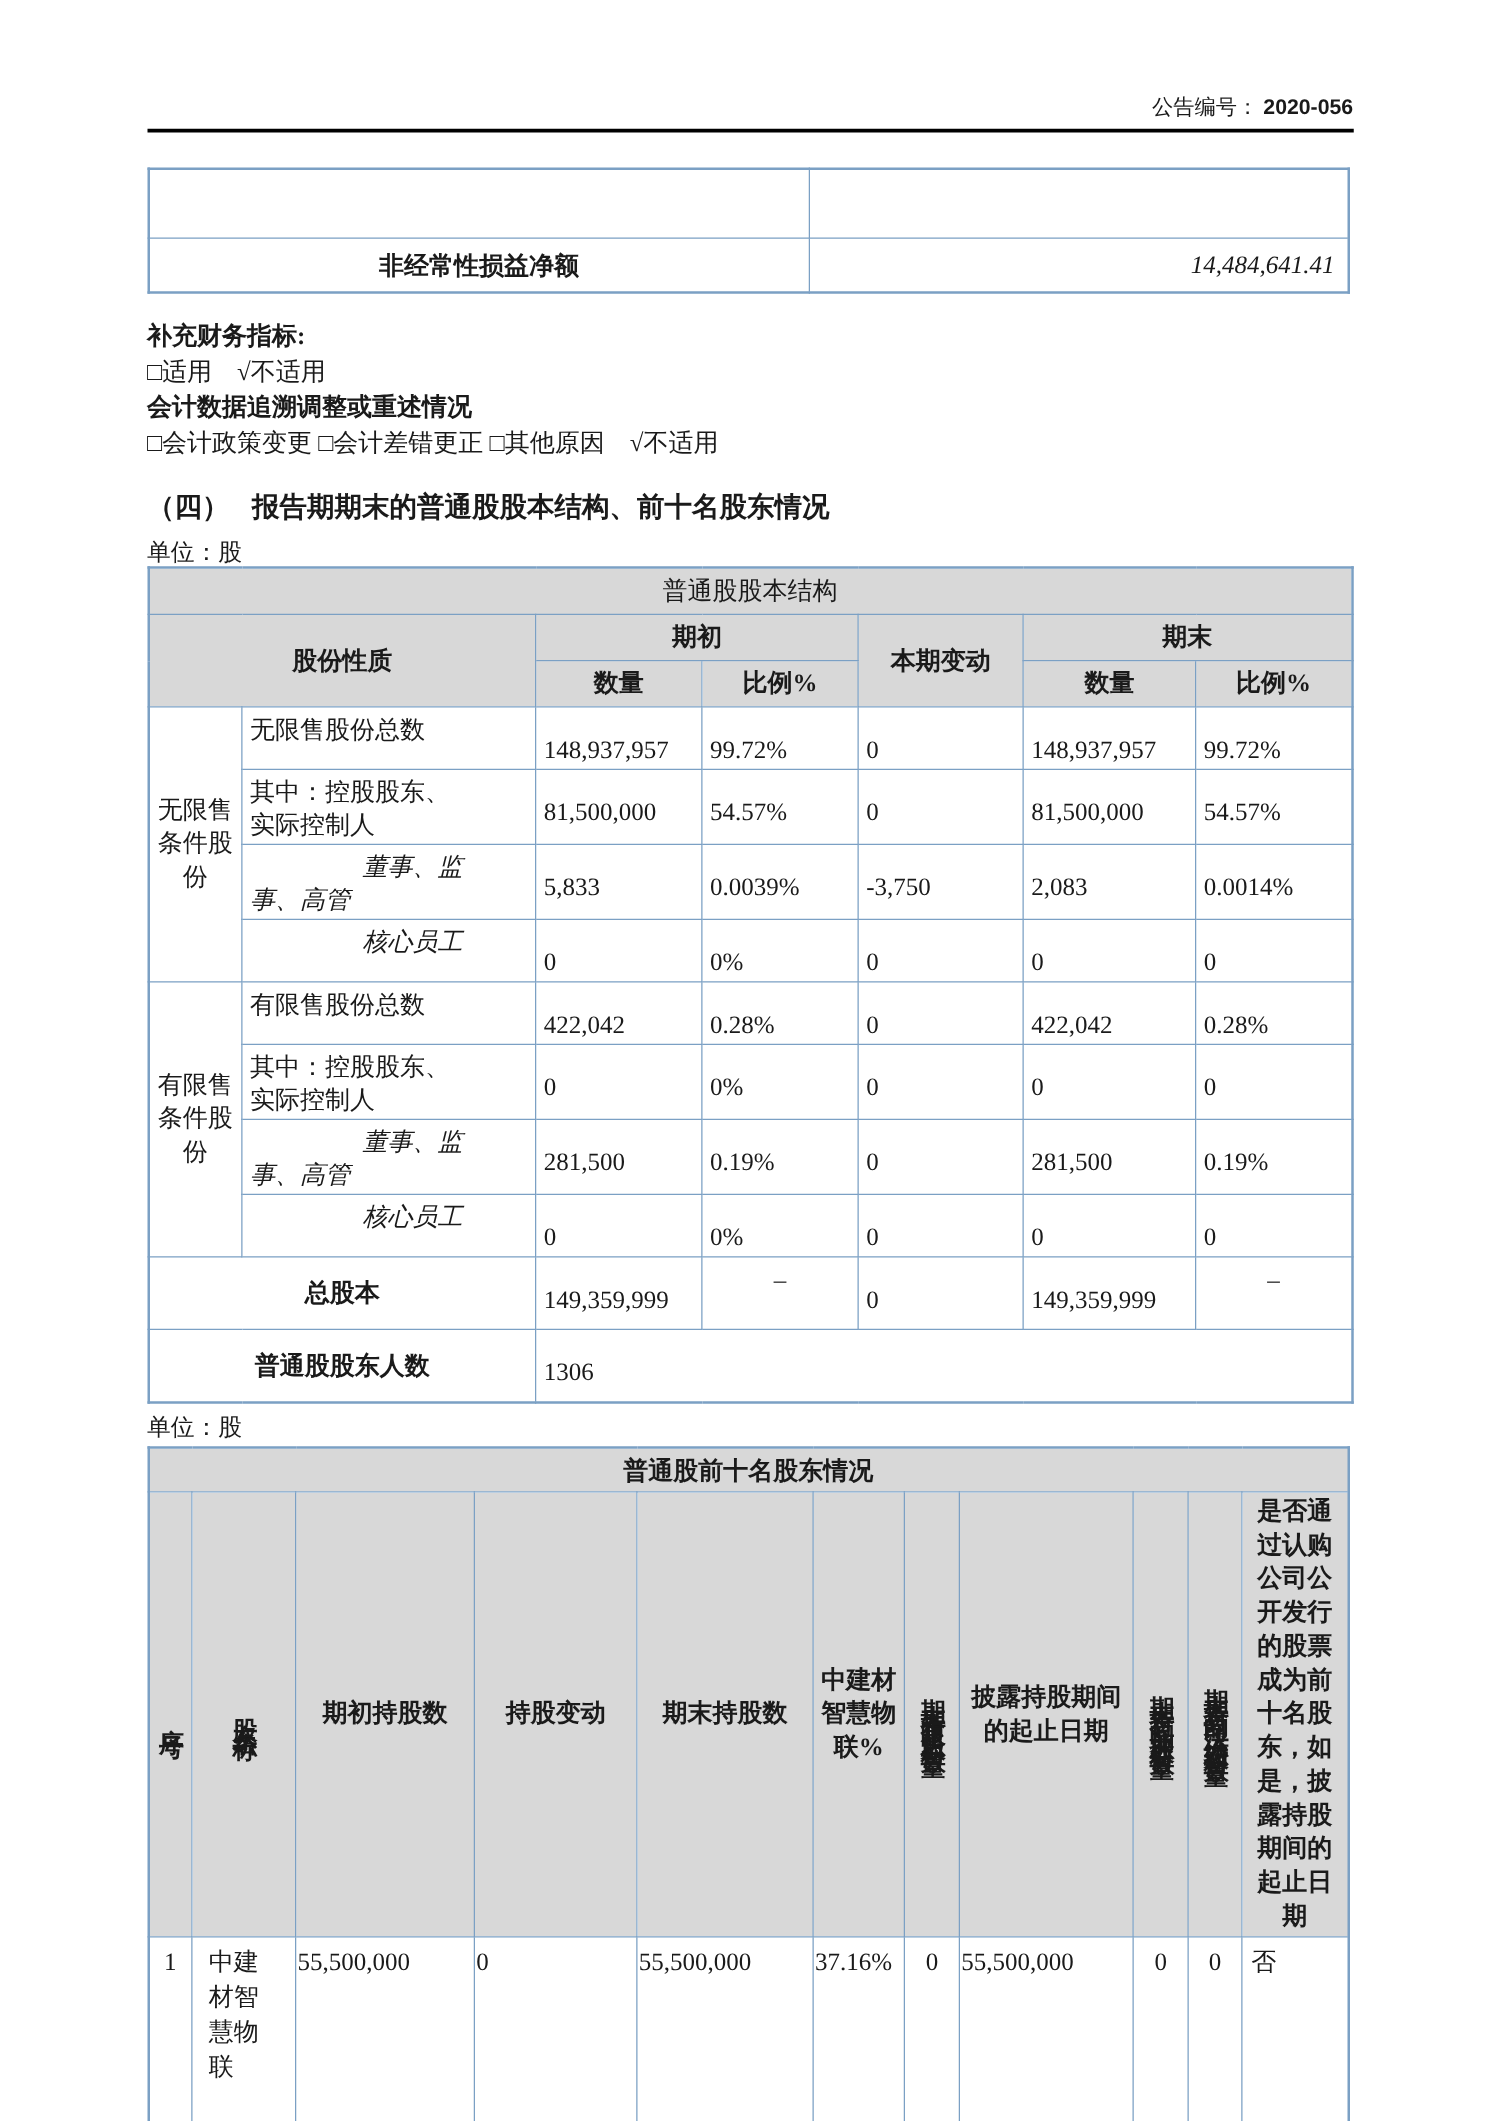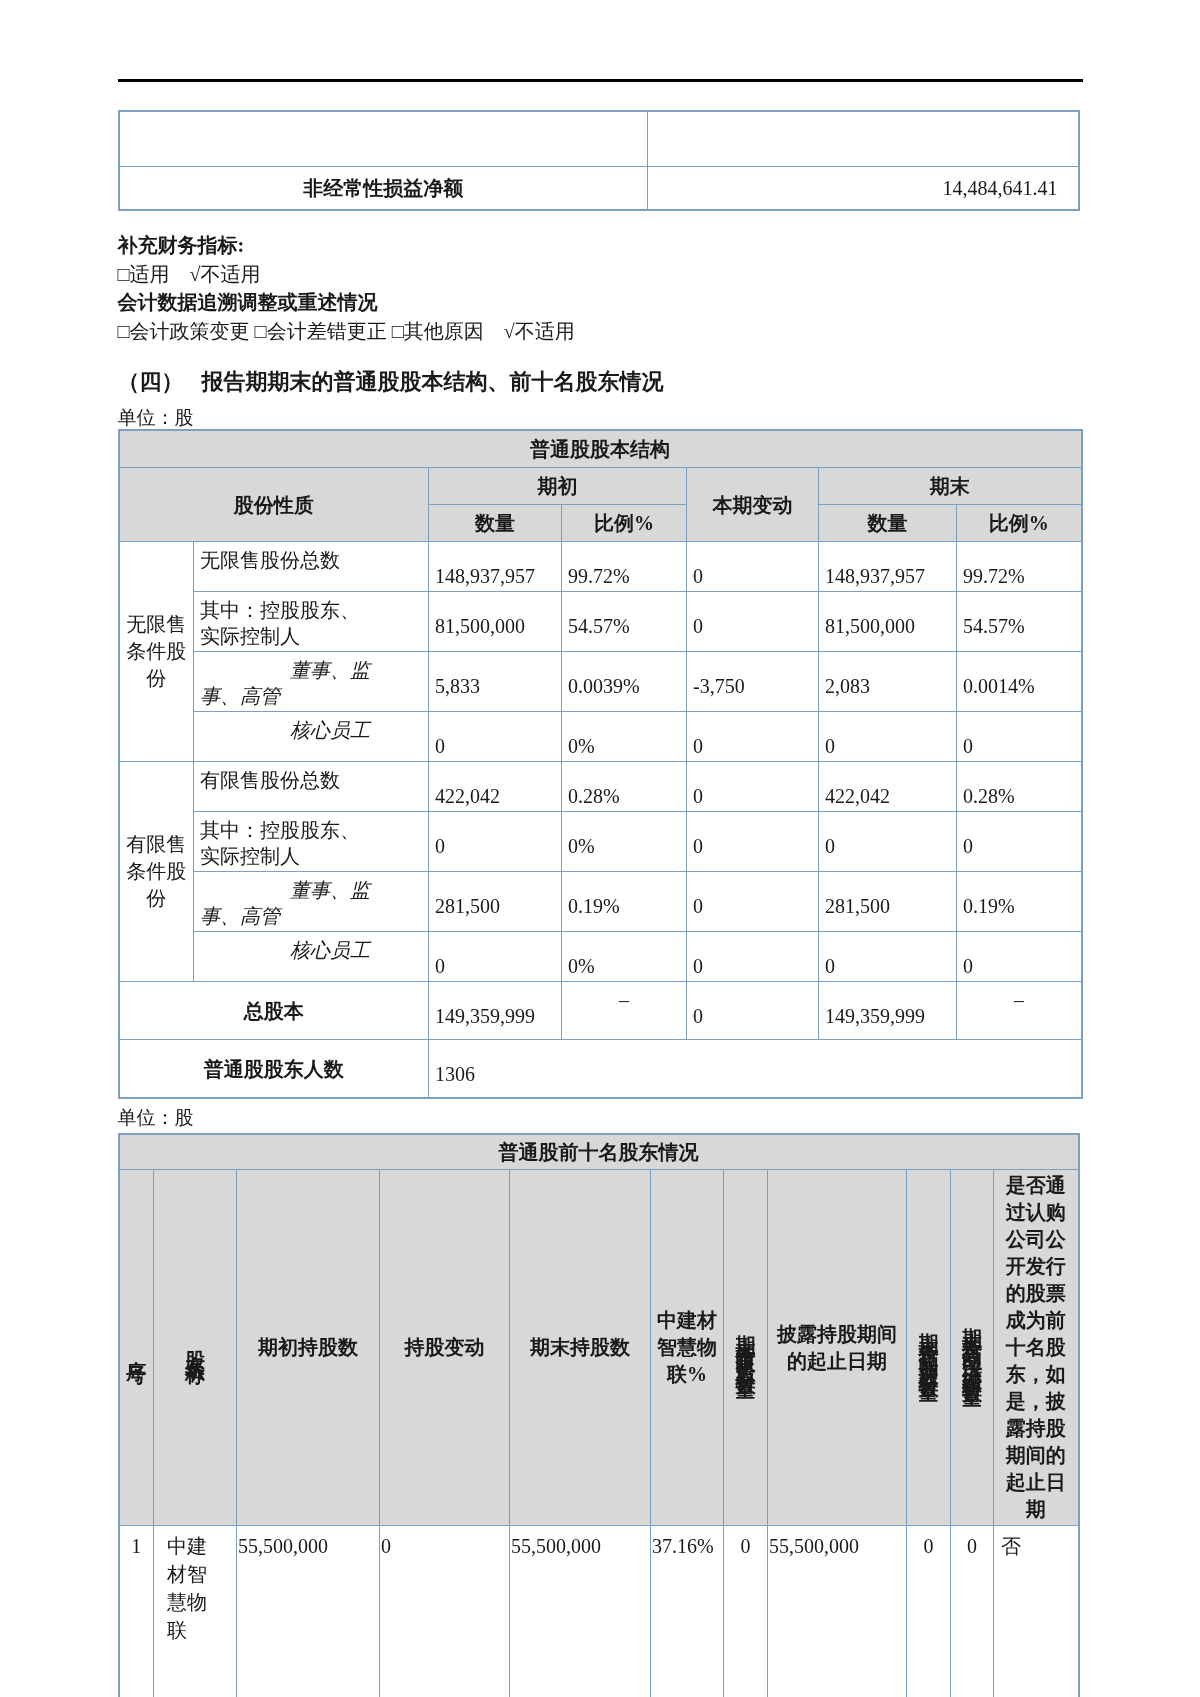--- a/index.html
+++ b/index.html
@@ -20,35 +20,35 @@
   td{border:1px solid #7ba0c4;overflow:hidden;}
   .title-row td,.head td,.head2 td{background:#d8d8d8;}
   .b{font-weight:bold;}
   .center{text-align:center;}
   .right{text-align:right;}
 
   
   .frag{margin-top:28px;width:962px;border:2px solid #7ba0c4;}
   .frag td{height:40px;}
   .frag .empty-row td{height:52px;}
-  .frag .val{padding-right:20px;}
+  .frag .val{padding-right:10px;font-style:italic;}
 
   
   .para{margin-top:20px;font-size:20px;line-height:28px;}
   .para .b{line-height:29px;}
 
   .section-heading{margin-top:22px;font-size:22px;font-weight:bold;}
   .section-heading .no{margin-right:18px;}
   .unit{margin-top:8px;text-align:left;font-size:19px;height:24px;}
   .unit2{margin-top:6px;}
 
   
   .t1{width:963px;border:2px solid #7ba0c4;}
   .t1 td{padding:2px 6px;line-height:26px;}
-  .t1 .title-row td{height:32px;text-align:center;font-weight:bold;}
+  .t1 .title-row td{height:32px;text-align:center;font-weight:normal;}
   .t1 .head td{height:32px;text-align:center;font-weight:bold;}
   .t1 .group{text-align:center;vertical-align:middle;line-height:27px;padding:2px 4px;}
   .t1 .lbl{text-align:left;vertical-align:top;white-space:pre-line;padding-top:5px;}
   .t1 .indent{text-indent:4.5em;font-style:italic;}
   .t1 .num{text-align:left;vertical-align:top;padding-top:21px;padding-right:9px;}
   .t1 .dash{text-align:center;vertical-align:top;padding-top:5px;}
   .t1 .r1{height:32px;}
   .t1 .r2{height:52px;}
   .t1 .total td{height:34px;}
   .t1 .hold td{height:34px;}
@@ -69,20 +69,23 @@
   .t2 .datarow .flag{text-align:left;padding-left:7px;}
 
   .page-num{margin-top:40px;text-align:center;font-size:16px;font-family:"Liberation Sans","DejaVu Sans",sans-serif;}
 </style>
 </head>
 <body>
 
 <div class="page">
   <div class="content">
 
+    <div class="doc-header">
+      <span><span>公告编号：</span><span class="num">2020-056</span></span>
+    </div>
     <div class="rule"></div>
 
     <table class="frag">
       <colgroup>
           <col style="width:529px">
           <col style="width:431px">
         </colgroup>
       <tbody>
         <tr class="empty-row">
           <td></td>

